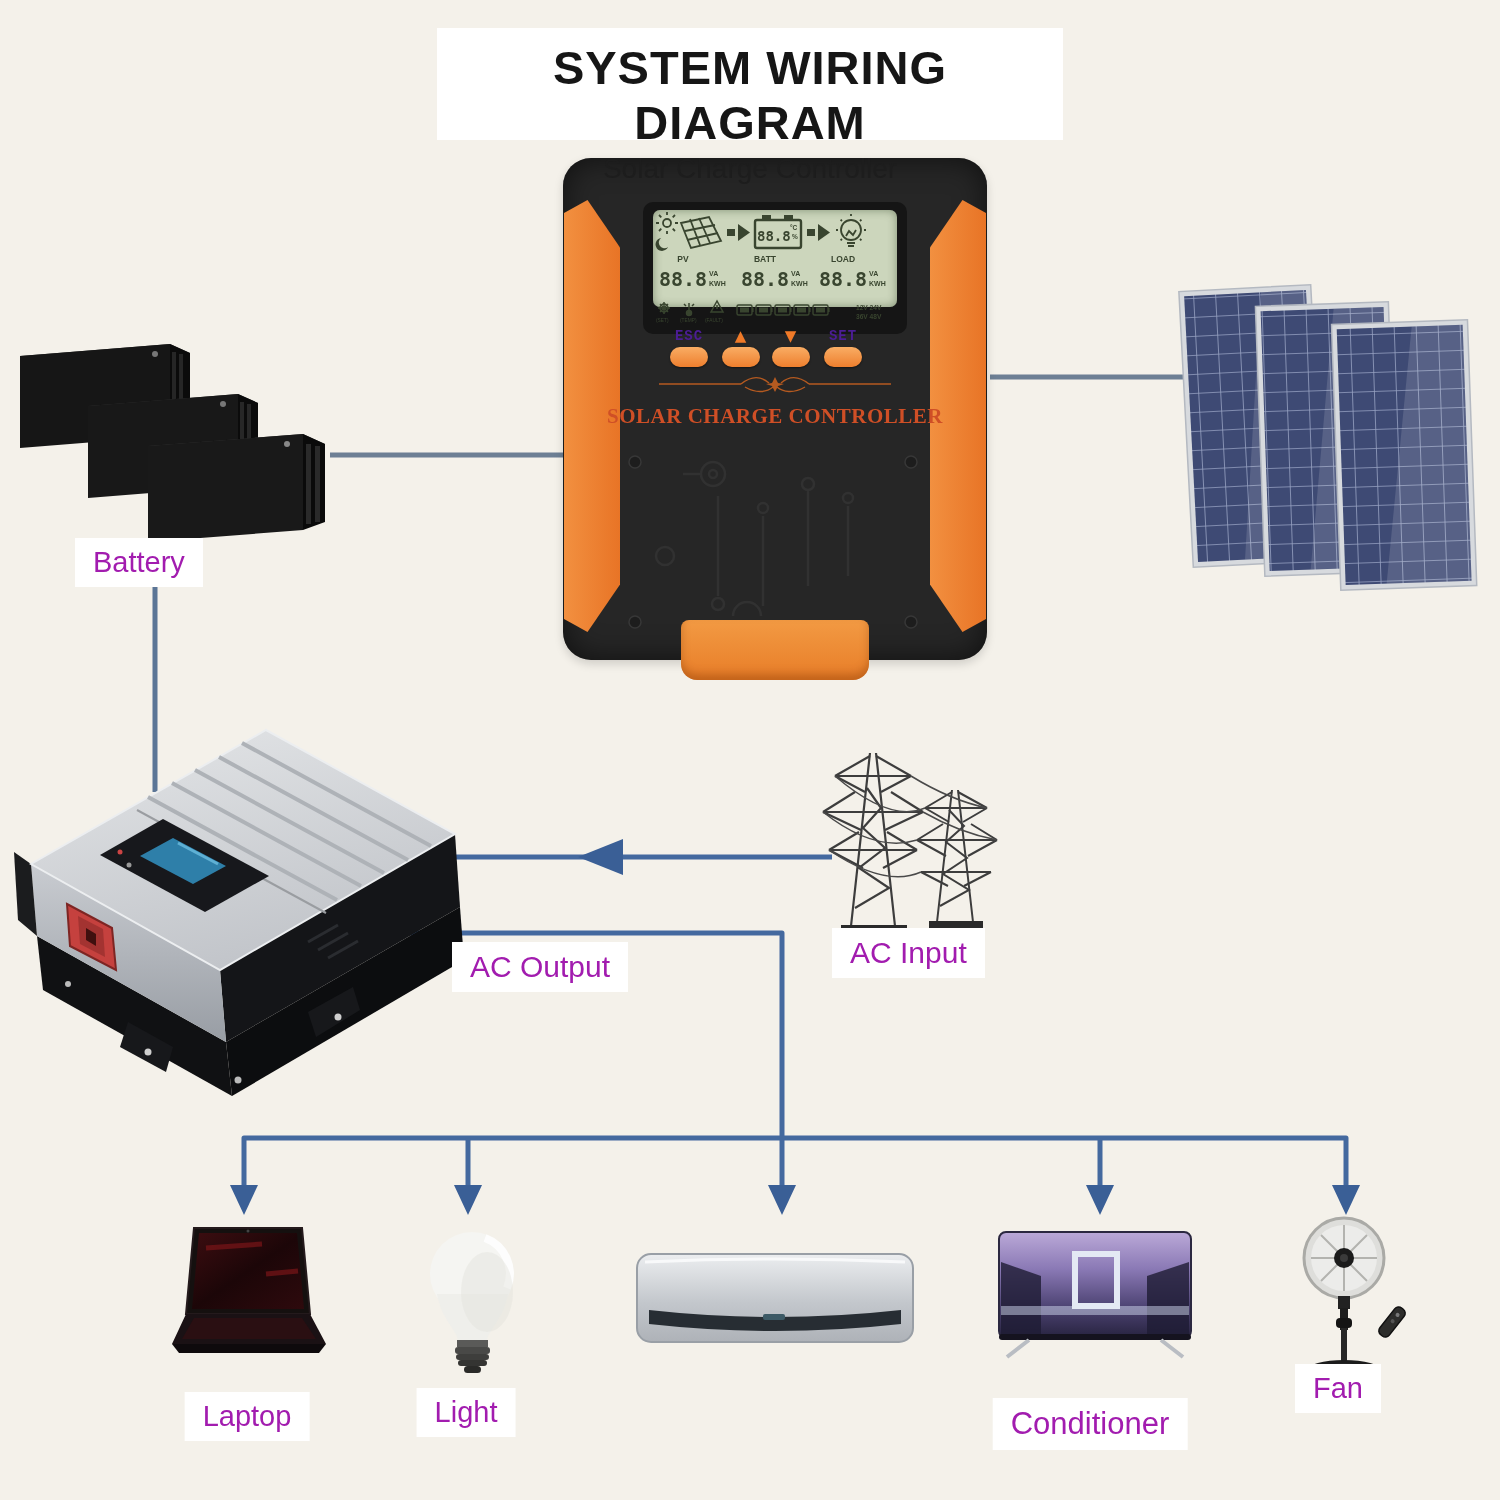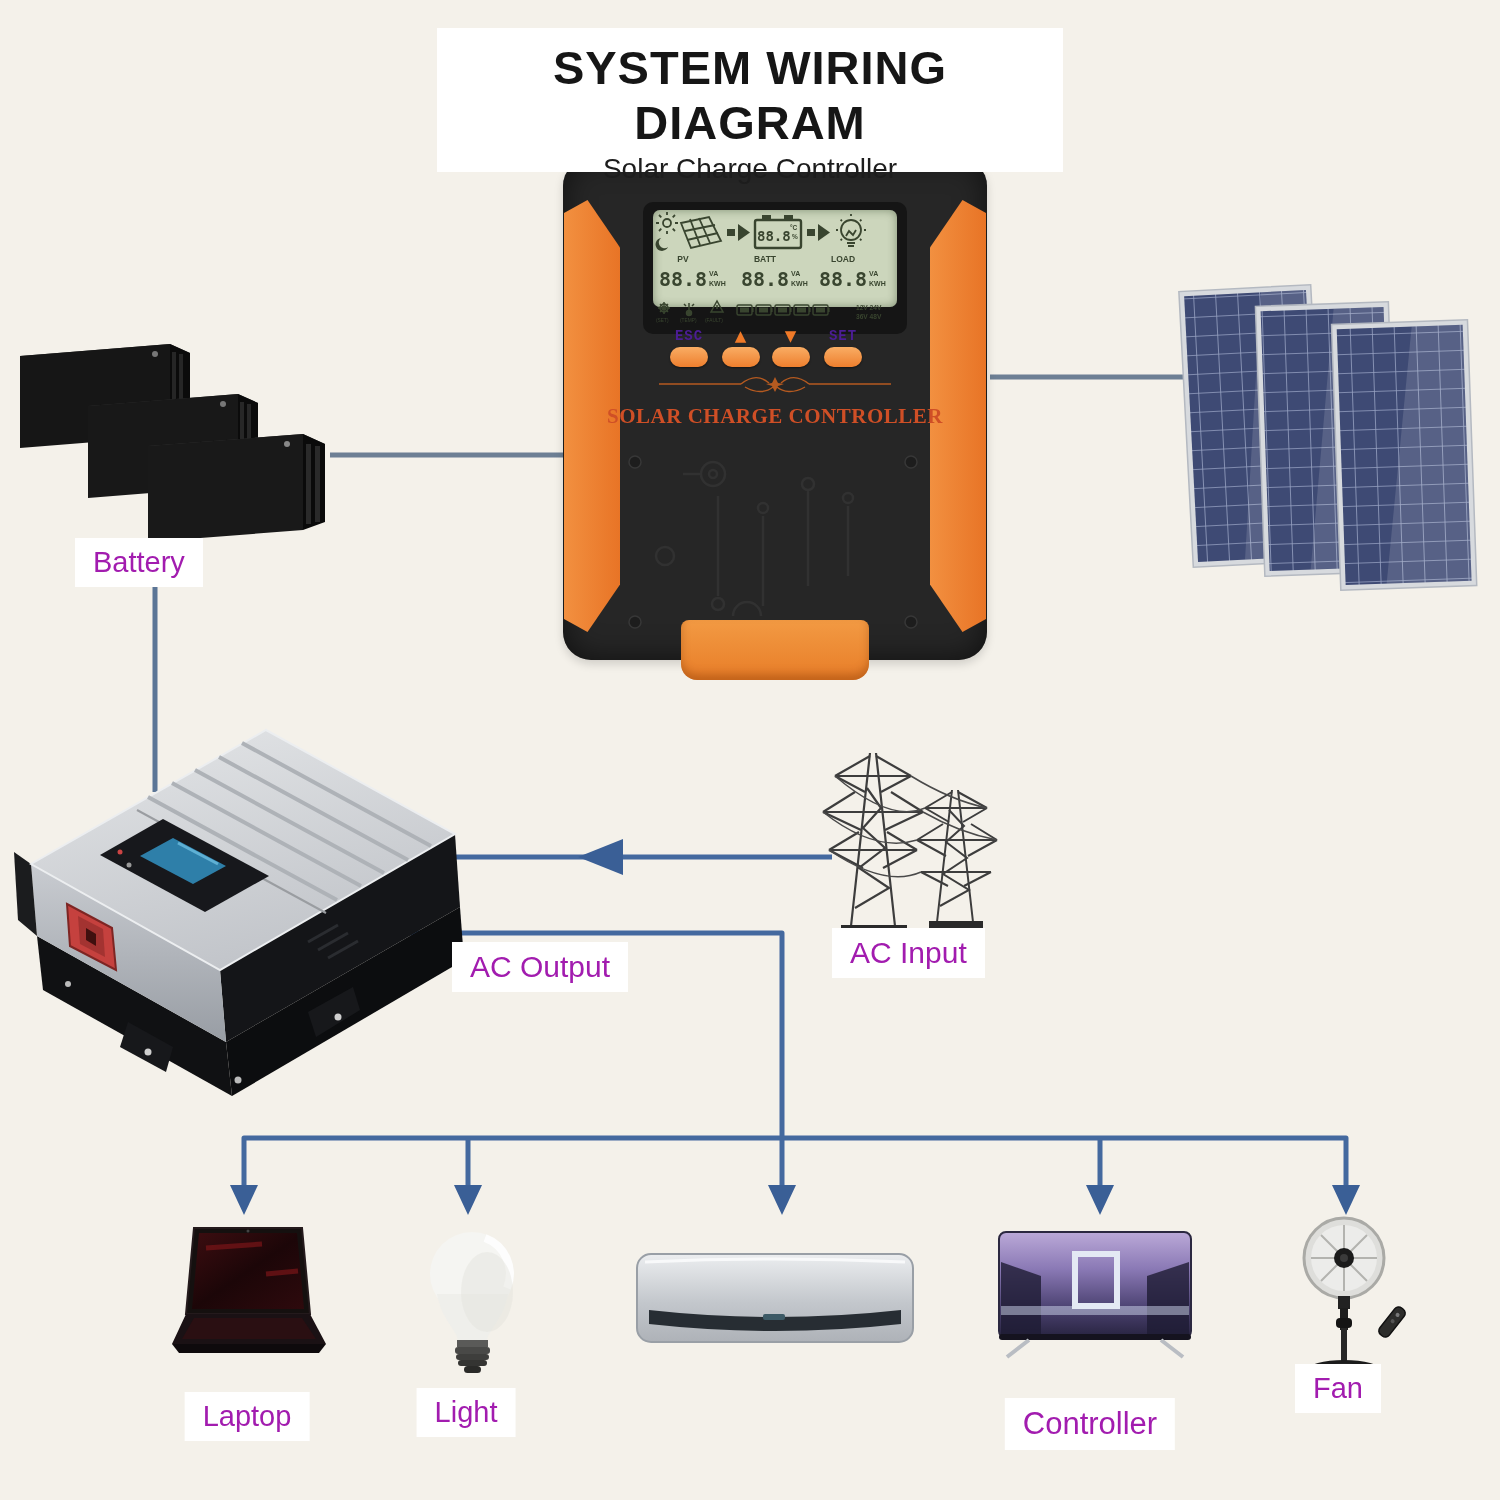--- a/index.html
+++ b/index.html
@@ -1,20 +1,20 @@
 <!DOCTYPE html>
 <html><head>
 <meta charset="utf-8">
 <style>
   html,body{margin:0;padding:0;background:#e8e6e0;}
   .canvas{position:relative;width:1500px;height:1500px;background:#f4f1ea;overflow:hidden;
           font-family:"Liberation Sans", sans-serif;}
   .wires{position:absolute;left:0;top:0;z-index:1;}
   .dev{position:absolute;z-index:2;}
-  .title-box{position:absolute;left:437px;top:28px;width:626px;height:144px;background:#ffffff;
+  .title-box{position:absolute;left:437px;top:28px;width:626px;height:112px;background:#ffffff;
              z-index:4;text-align:center;}
   .title-main{font-size:47px;font-weight:700;letter-spacing:1px;color:#161616;margin-top:12px;}
   .title-sub{font-size:28px;color:#1d1d1d;margin-top:3px;}
   .node-label{position:absolute;z-index:4;background:#ffffff;color:#a21caf;font-size:29px;
               padding:8px 18px;white-space:nowrap;}
   .center-label{transform:translateX(-50%);}
   
   .controller{position:absolute;left:563px;top:158px;width:424px;height:534px;z-index:3;}
   .ctrl-body{position:absolute;left:0;top:0;width:424px;height:502px;background:#262626;
              border-radius:28px;box-shadow:inset 0 0 30px rgba(0,0,0,.6), 0 4px 10px rgba(0,0,0,.15);}
@@ -442,15 +442,15 @@
       <circle cx="110" cy="103" r="2" fill="#777"></circle>
         <circle cx="110" cy="111" r="2" fill="#555"></circle>
     </g>
   </svg>
 
   <div class="node-label" style="left:75px;top:538px">Battery</div>
   <div class="node-label" style="left:452px;top:942px;font-size:30px">AC Output</div>
   <div class="node-label" style="left:832px;top:928px;font-size:30px">AC Input</div>
   <div class="node-label center-label" style="left:247px;top:1392px">Laptop</div>
   <div class="node-label center-label" style="left:466px;top:1388px">Light</div>
-  <div class="node-label center-label" style="left:1090px;top:1398px;font-size:31px">Controller</div>
+  <div class="node-label center-label" style="left:1090px;top:1398px;font-size:31px">Conditioner</div>
   <div class="node-label center-label" style="left:1338px;top:1364px">Fan</div>
 </div>
 
 </body></html>

